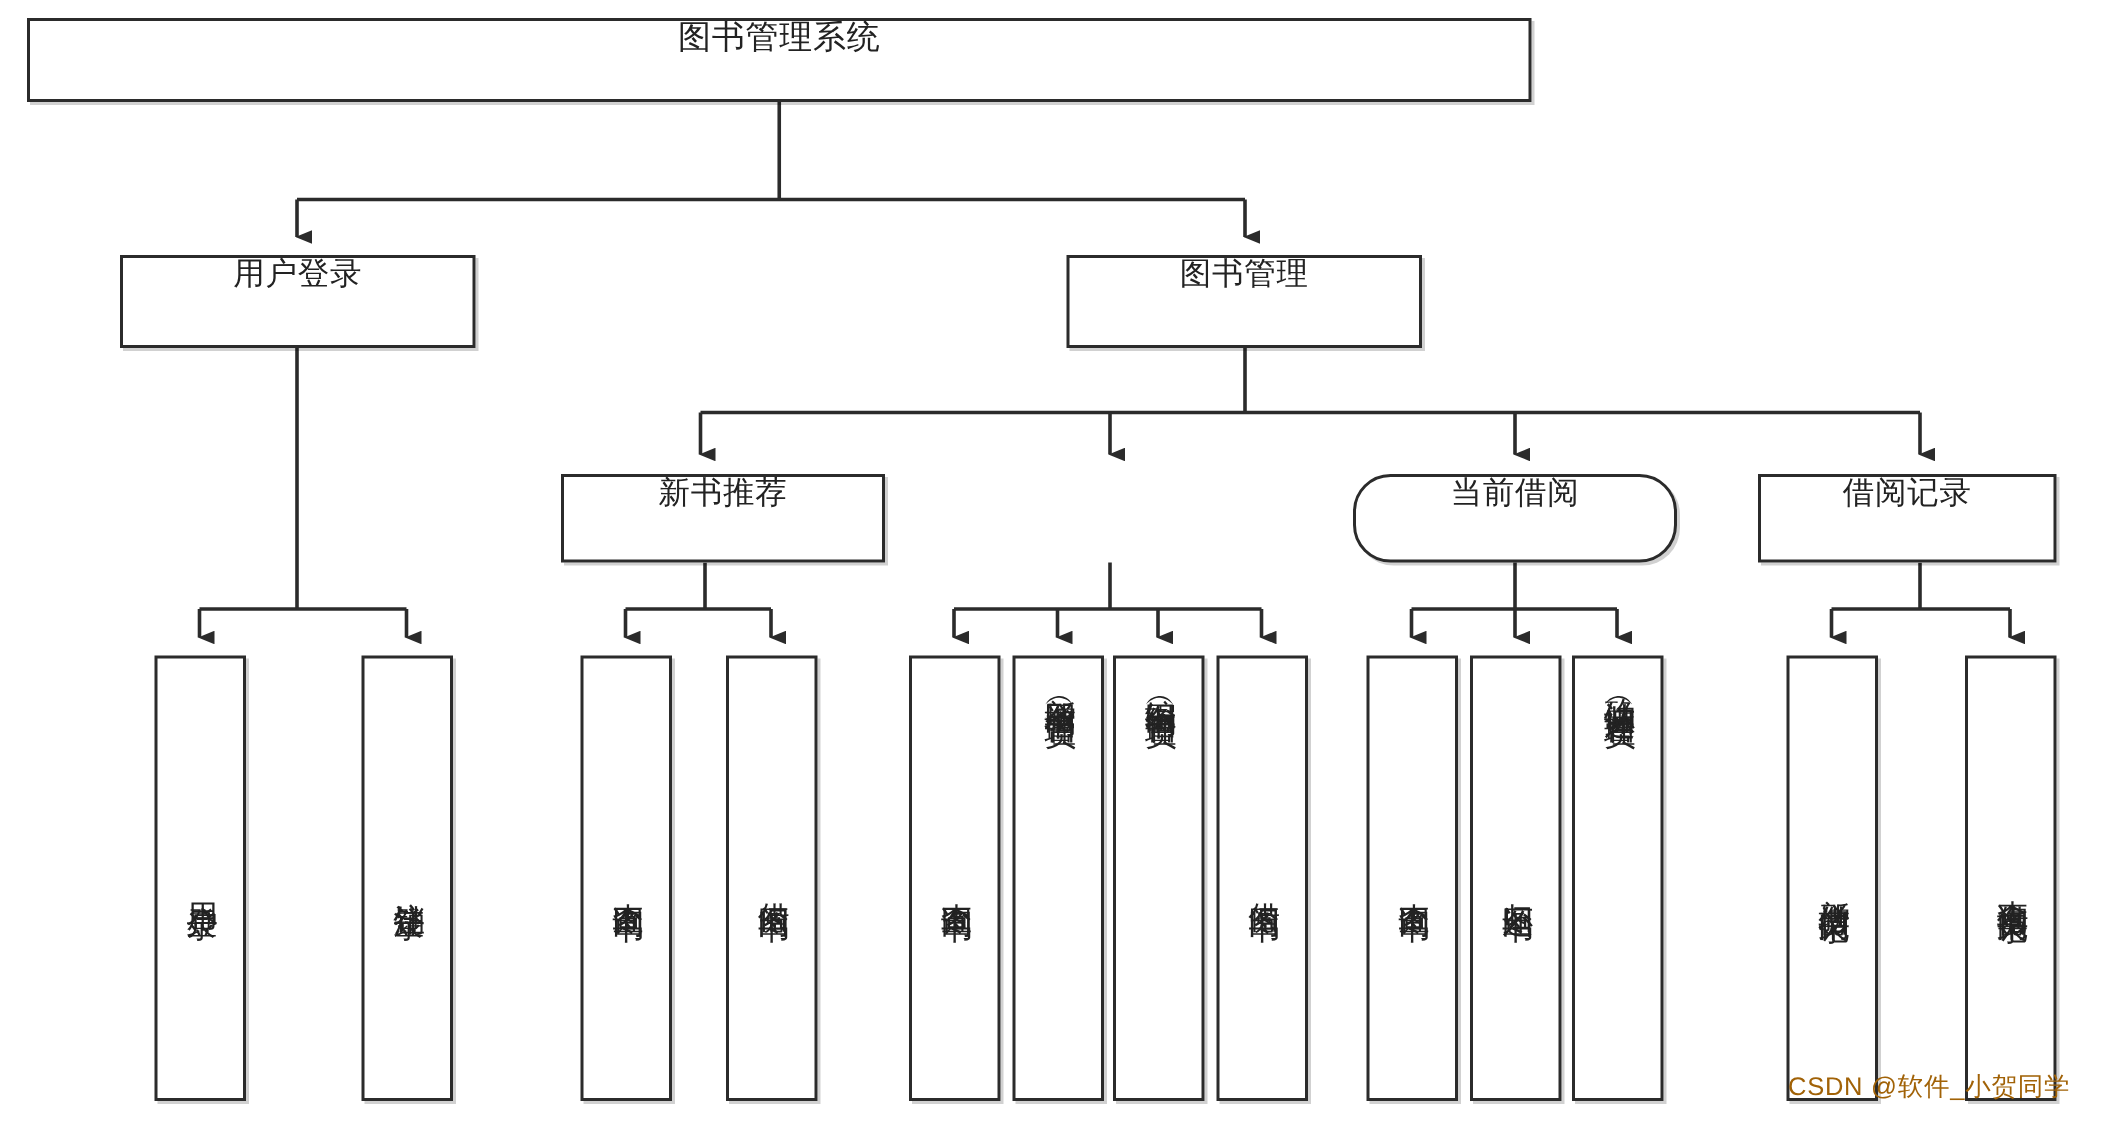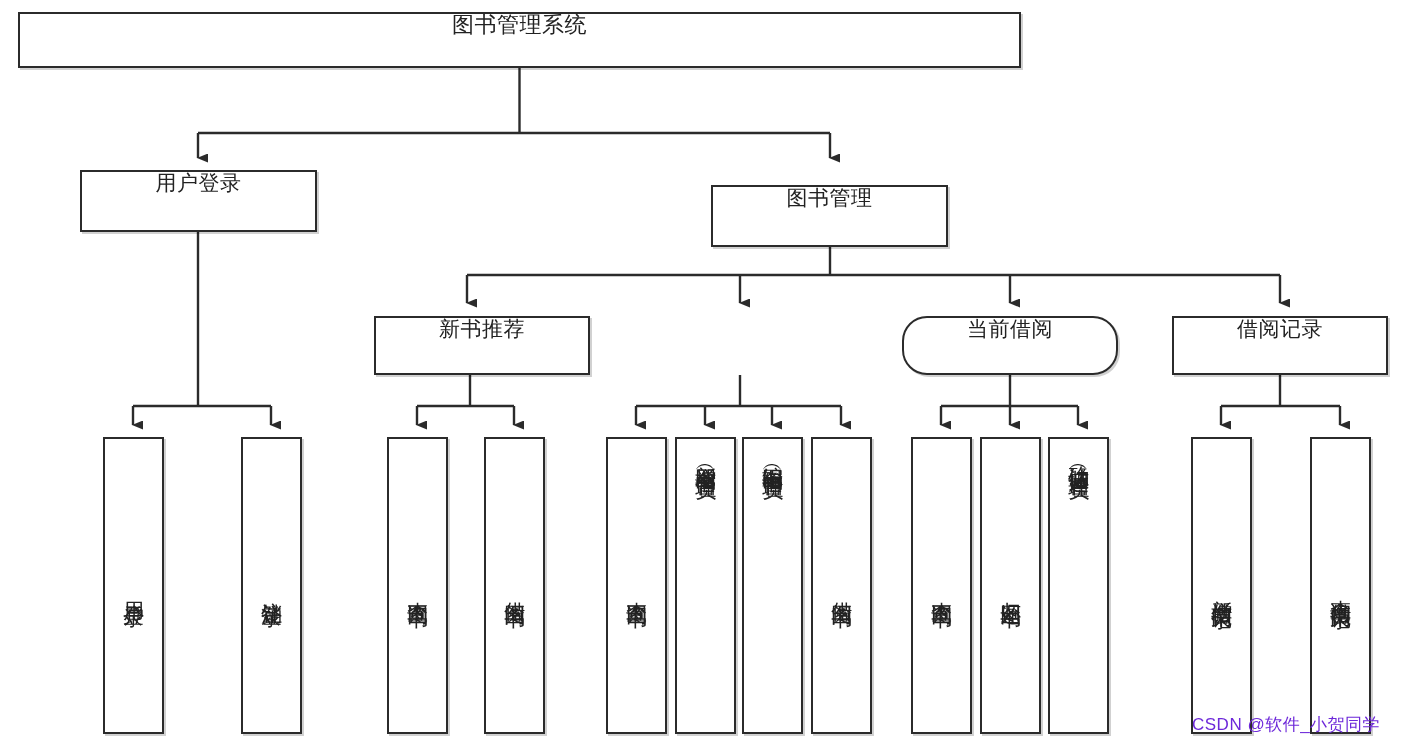--- a/index.html
+++ b/index.html
@@ -62,21 +62,21 @@
     white-space: nowrap;
     margin-top: 6px;
   }
   .node.vert.centered {
     align-items: center;
     padding-top: 0;
   }
   .watermark {
     position: absolute;
     font-size: 17px;
-    color: #6d28d9;
+    color: #a16207;
     white-space: nowrap;
     letter-spacing: 0.5px;
   }
 </style>
 </head>
 <body>
 
 <div id="canvas">
 
   <svg class="connectors" viewBox="0 0 1405 747">
@@ -131,31 +131,31 @@
     </g>
   </svg>
 
   <div class="node root horiz" style="left:18px; top:12px; width:1003px; height:56px;">
     <span class="label">图书管理系统</span>
   </div>
 
   <div class="node horiz" style="left:80px; top:170px; width:237px; height:62px;">
     <span class="label">用户登录</span>
   </div>
-  <div class="node horiz" style="left:711px; top:170px; width:237px; height:62px;margin-top:15px;">
+  <div class="node horiz" style="left:711px; top:170px; width:237px; height:62px;">
     <span class="label">图书管理</span>
   </div>
 
   <div class="node horiz" style="left:362px; top:316px; width:216px; height:59px;margin-left:12px;">
     <span class="label">新书推荐</span>
   </div>
   <div class="node horiz" style="left:902px; top:316px; width:216px; height:59px;border-radius:25px;">
     <span class="label">当前借阅</span>
   </div>
-  <div class="node horiz" style="left:1172px; top:316px; width:216px; height:59px;">
+  <div class="node horiz" style="left:1172px; top:316px; width:199px; height:59px;">
     <span class="label">借阅记录</span>
   </div>
 
   <div class="node vert centered" style="left:103px; top:437px; width:61px; height:297px;">
     <span class="label">用户登录</span>
   </div>
   <div class="node vert centered" style="left:241px; top:437px; width:61px; height:297px;">
     <span class="label">注销登录</span>
   </div>
 

